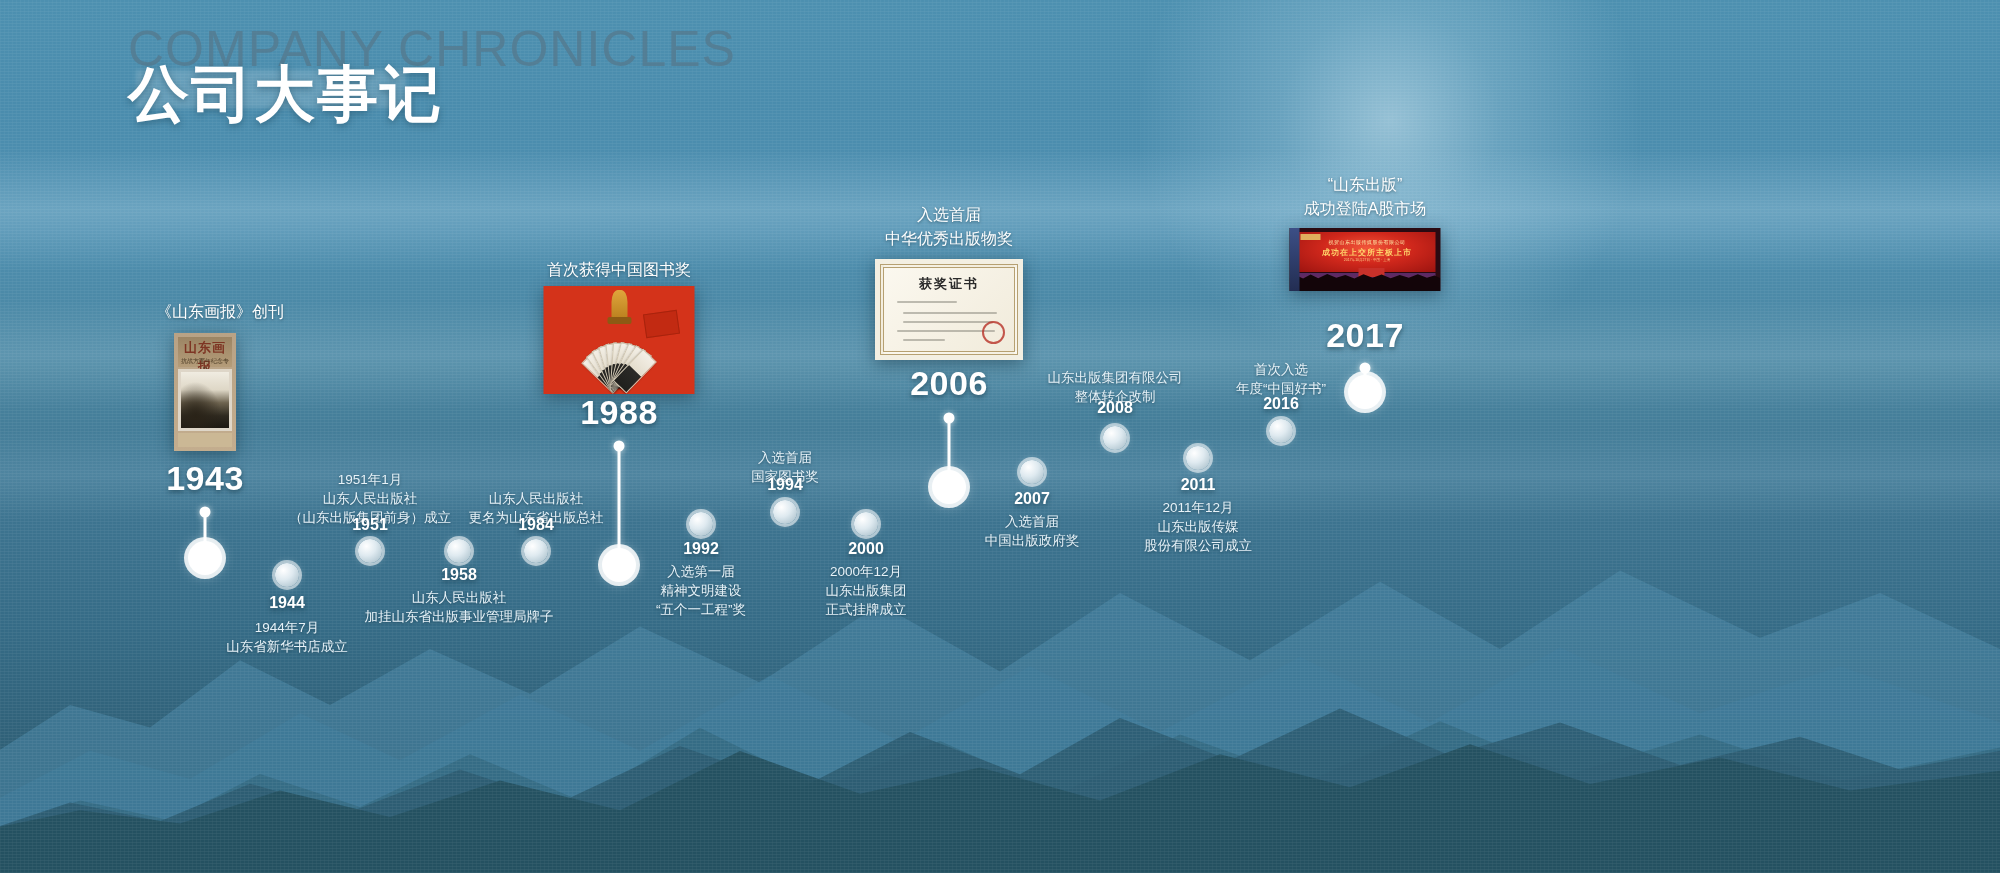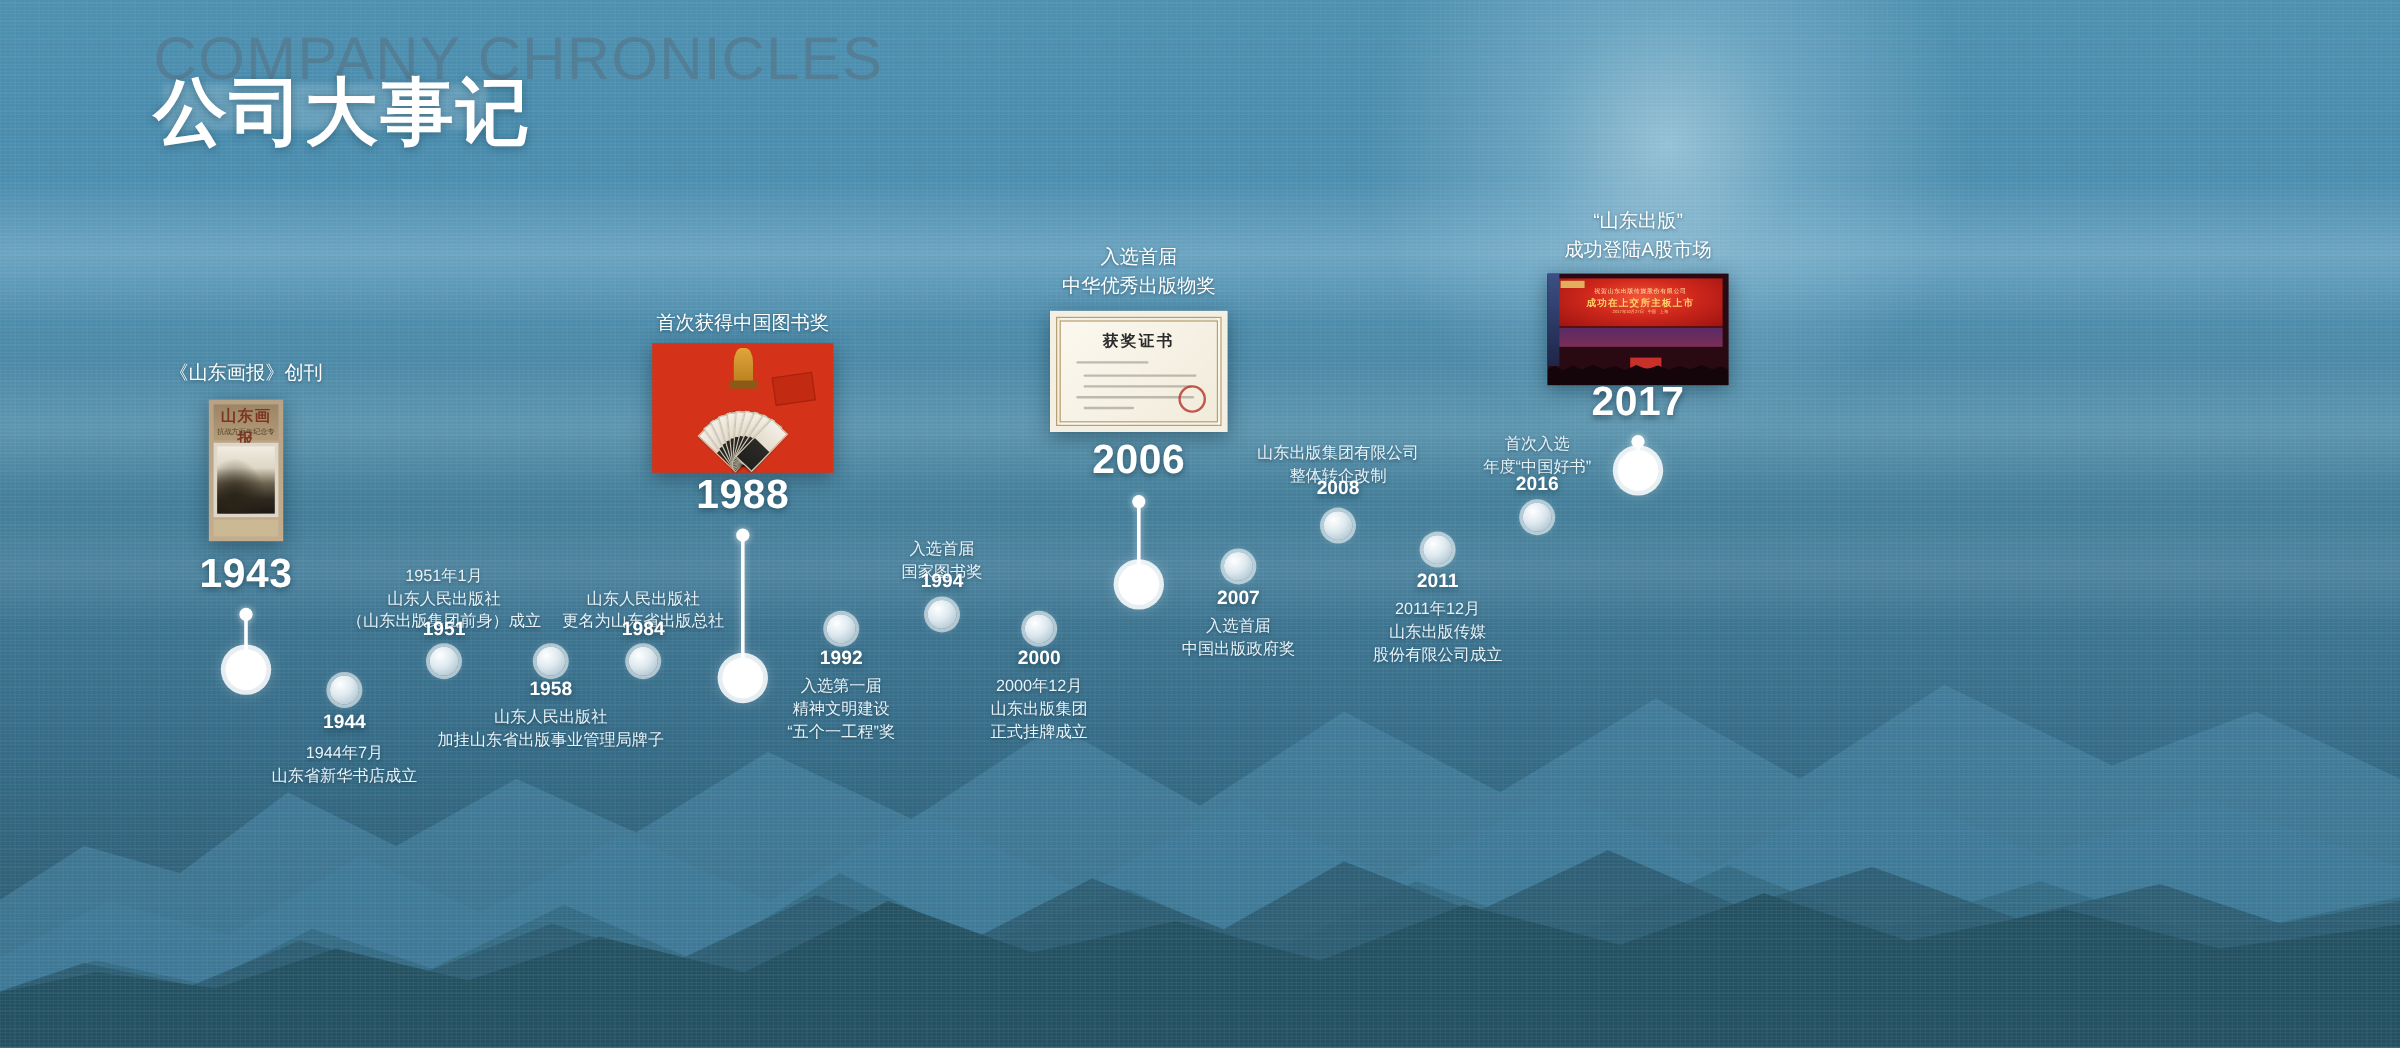--- a/index.html
+++ b/index.html
@@ -90,21 +90,21 @@
       background:linear-gradient(to bottom,#f3efe6 0%,#e4ddcd 48%,#2b2a27 50%,#20201d 100%);
       border:1px solid #cfc6b2;transform-origin:50% 100%;box-shadow:0 1px 2px rgba(0,0,0,.25);}
   
   .ph2006{width:148px;height:101px;background:#f3efe2;padding:0;position:relative;}
   .ph2006 .frame{position:absolute;inset:5px;border:4px double #b6a071;background:linear-gradient(135deg,#fbf8ef,#f1ebdb);}
   .ph2006 .hdr{position:absolute;left:0;right:0;top:16px;text-align:center;color:#2b2b2b;font-size:13px;font-weight:bold;
       letter-spacing:2px;font-family:"DejaVu Sans",sans-serif;}
   .ph2006 .ln{position:absolute;height:2px;background:#8d8a80;opacity:.55;border-radius:1px;}
   .ph2006 .seal{position:absolute;right:18px;bottom:16px;width:19px;height:19px;border:2px solid #b63025;border-radius:50%;opacity:.8;}
   
-  .ph2017{width:151px;height:93px;background:#2a0a12;position:relative;}
+  .ph2017{width:151px;height:63px;background:#2a0a12;position:relative;}
   .ph2017 .screen{position:absolute;left:9px;top:4px;right:5px;height:40px;
       background:radial-gradient(ellipse at 50% 40%, #f2563a 0%, #d1281c 45%, #9c1410 100%);}
   .ph2017 .scr-t1{position:absolute;left:0;right:0;top:7px;text-align:center;color:#ffe9a8;font-size:5px;letter-spacing:.5px;}
   .ph2017 .scr-t2{position:absolute;left:0;right:0;top:15px;text-align:center;color:#ffd36a;font-size:8px;font-weight:bold;letter-spacing:1px;}
   .ph2017 .scr-t3{position:absolute;left:0;right:0;top:26px;text-align:center;color:#ffcf8a;font-size:3.5px;}
   .ph2017 .stage2{position:absolute;left:9px;top:45px;right:5px;height:16px;background:linear-gradient(to bottom,#5a2a66,#7b2e55);}
   .ph2017 .crowd{position:absolute;left:0;right:0;bottom:0;height:20px;background:#130509;
       clip-path:polygon(0 35%,4% 20%,9% 38%,14% 18%,19% 36%,25% 15%,31% 34%,37% 20%,43% 38%,49% 16%,55% 34%,61% 18%,67% 36%,73% 20%,79% 34%,85% 16%,91% 34%,96% 22%,100% 36%,100% 100%,0 100%);}
   .ph2017 .tower{position:absolute;left:0;top:0;width:10px;height:77px;background:linear-gradient(to bottom,#3c4f86,#1d2647);}
   .ph2017 .podium{position:absolute;left:46%;bottom:14px;width:26px;height:9px;background:#c8312a;}
@@ -127,21 +127,21 @@
 
   <div id="header">
     <div class="eng">COMPANY CHRONICLES</div>
     <div class="cn-title-wrap">
       <div class="cn-title-shadow"></div>
       <div class="cn-title">公司大事记</div>
     </div>
   </div>
 
   <div class="node">
-    <div class="label desc big" style="left:205px;top:300px;">《山东画报》创刊</div>
+    <div class="label desc big" style="left:220px;top:300px;">《山东画报》创刊</div>
     <div class="photo ph1943" style="left:205px;top:333px;">
       <div class="band top"></div>
       <div class="ttl">山东画报</div>
       <div class="sub">抗战方面年纪念专号</div>
       <div class="band mid"></div>
       <div class="pic"></div>
       <div class="band bot"></div>
     </div>
     <div class="label year lg" style="left:205px;top:453px;">1943</div>
     <div class="stem" style="left:205px;top:512px;height:42px;"></div>

